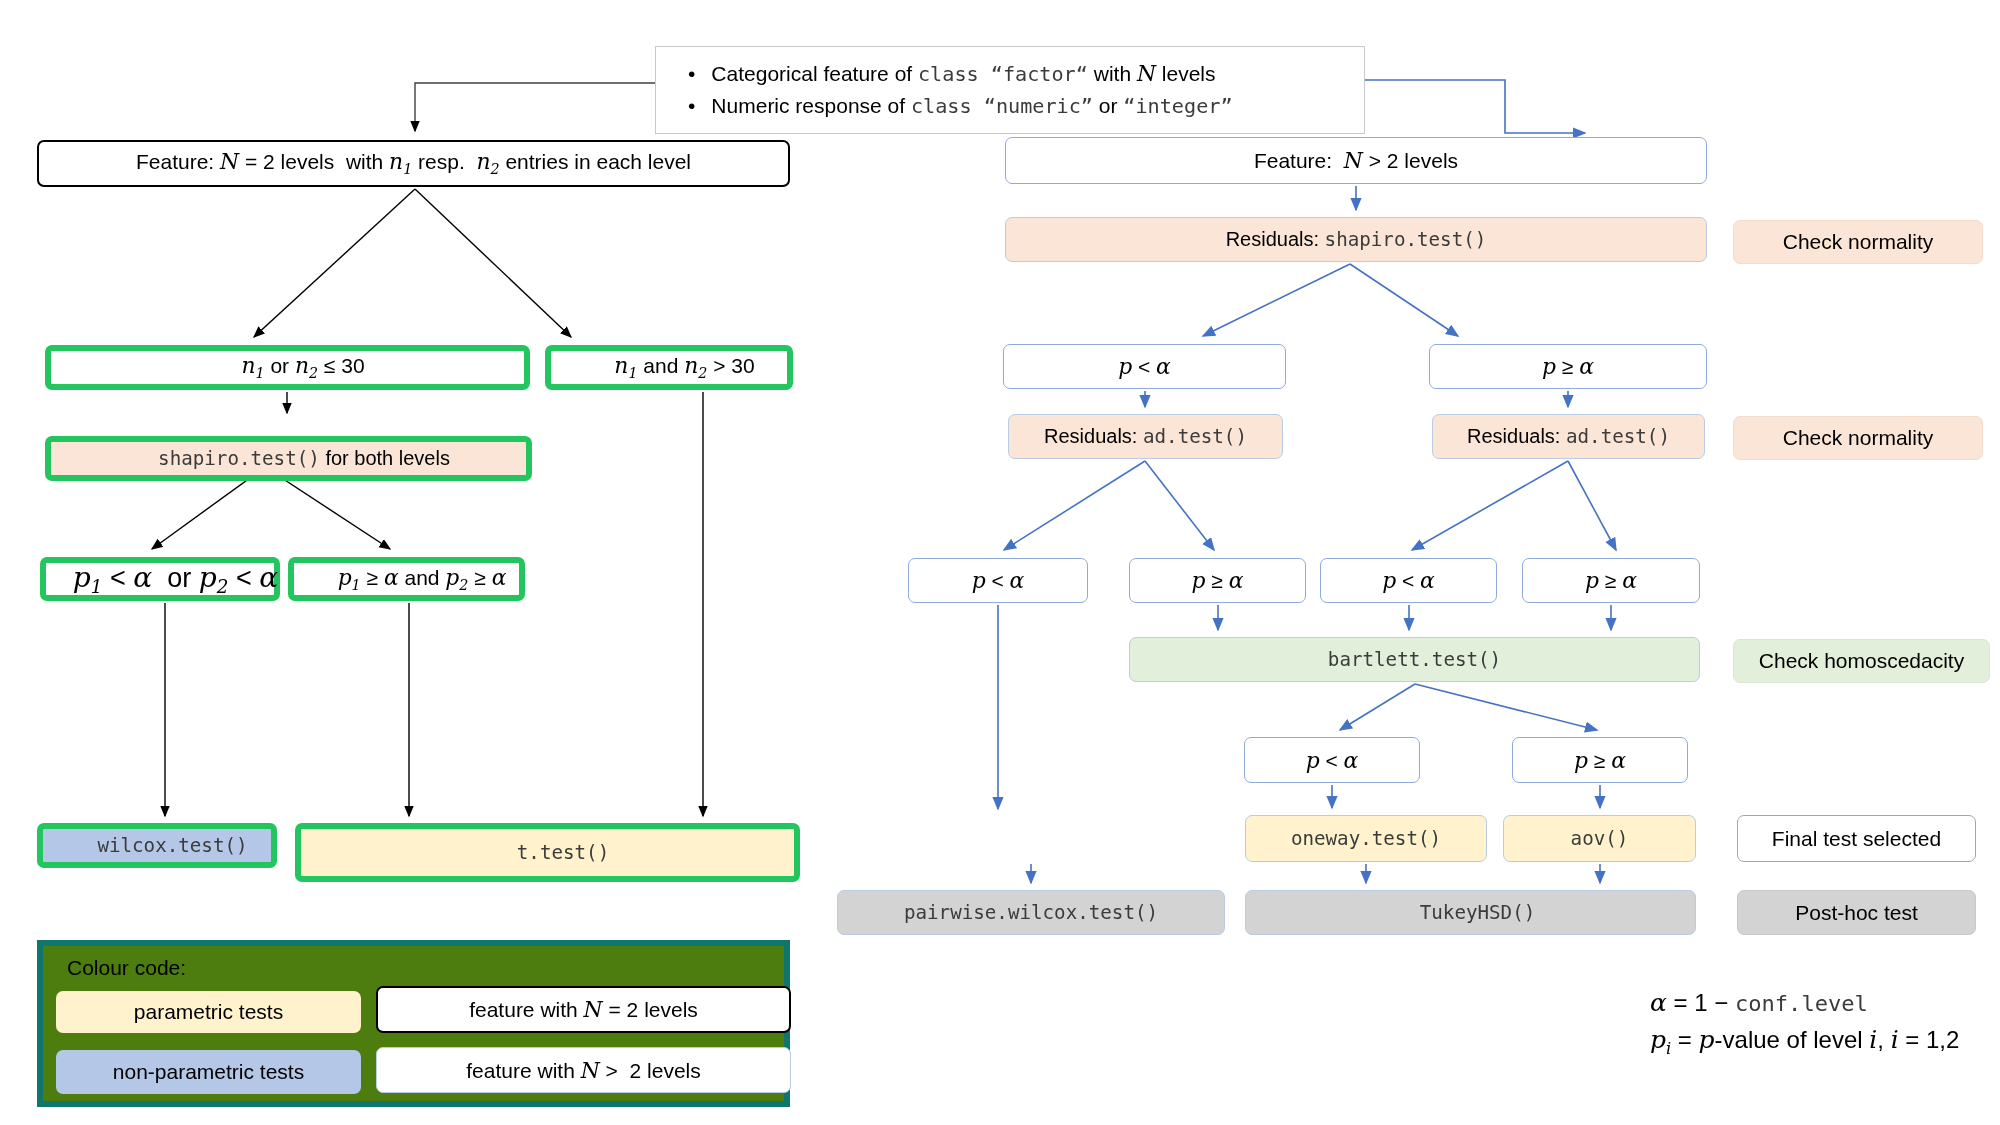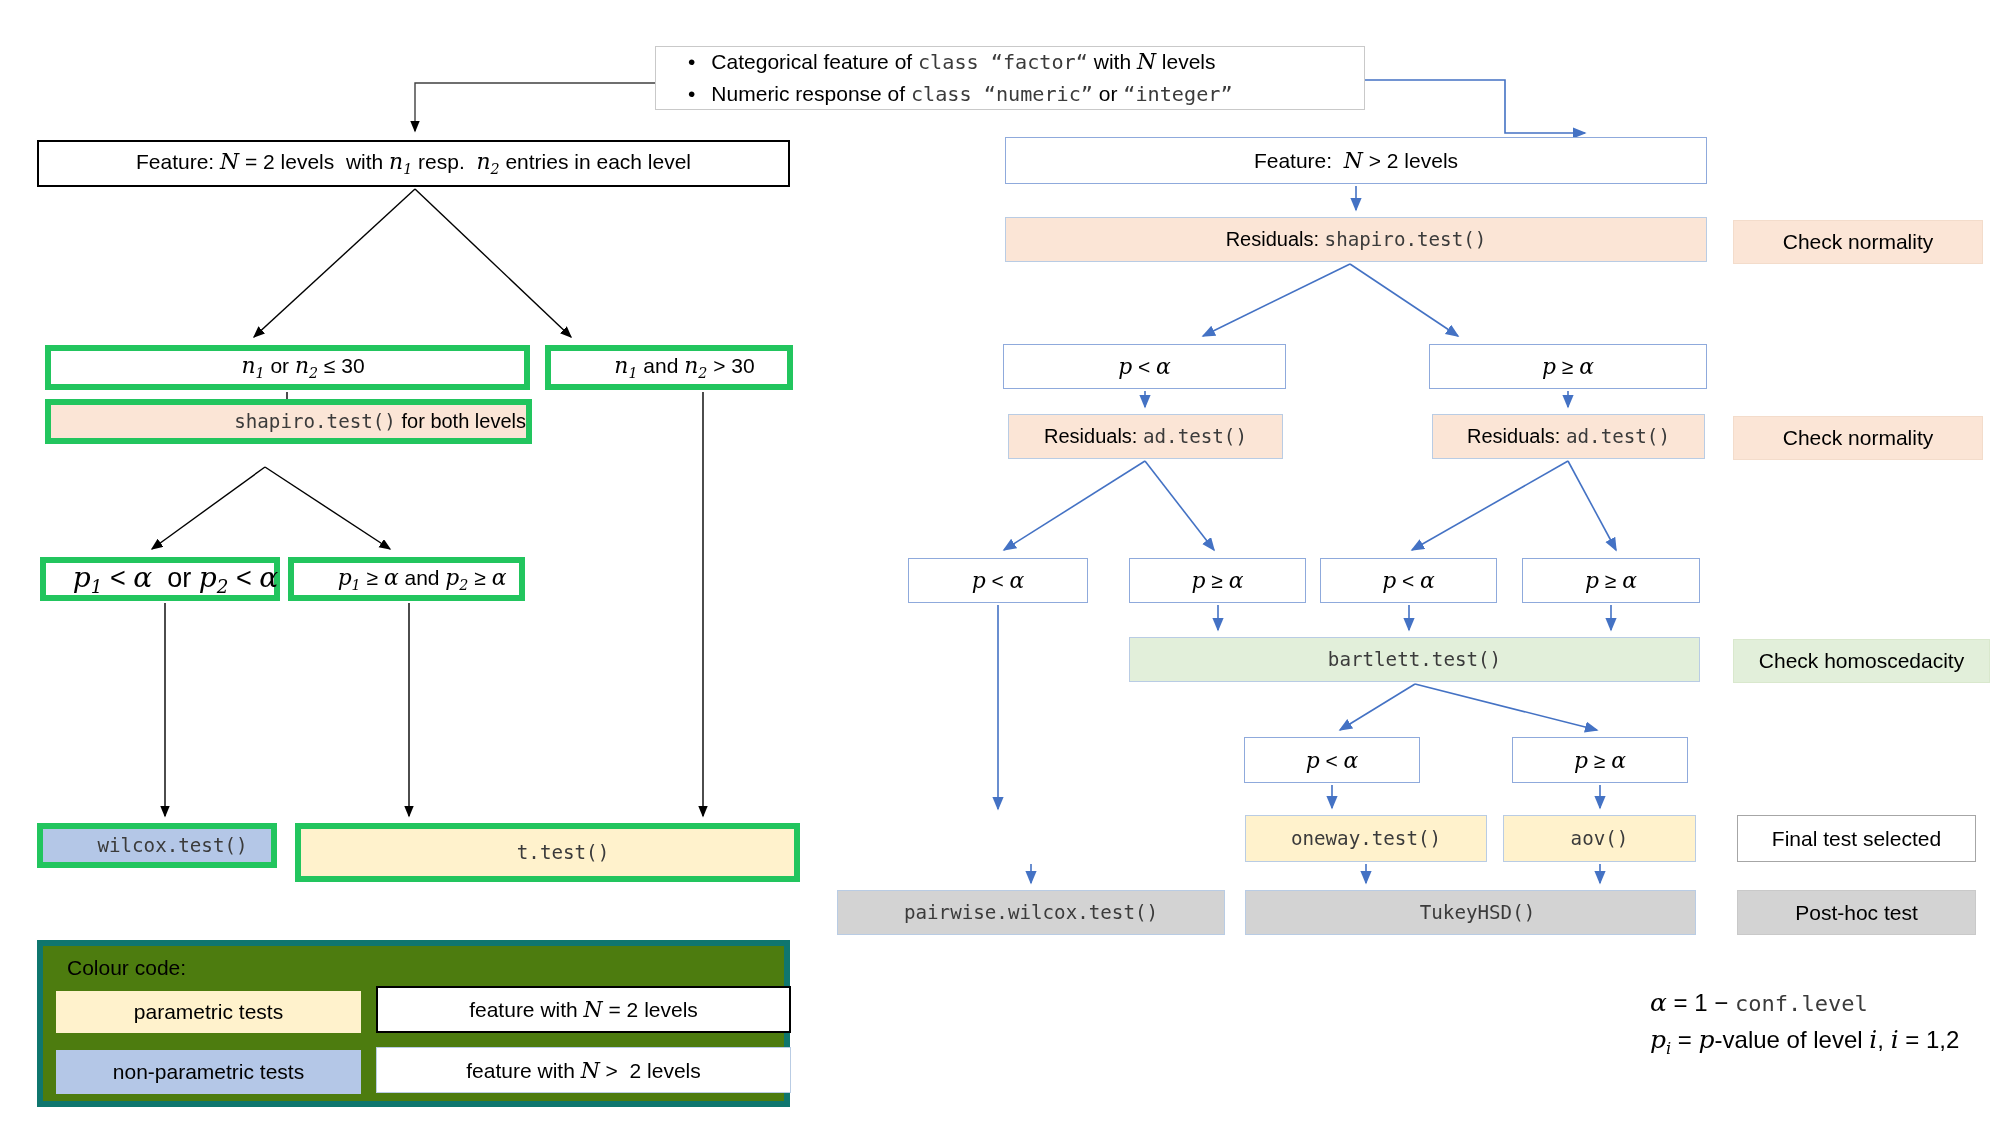--- a/index.html
+++ b/index.html
@@ -1,21 +1,21 @@
 <!DOCTYPE html>
 <html style="--parametric_fill: #fff2cc; --nonparametric_fill: #b4c7e7; --normality_fill: #fbe5d6; --homoscedacity_fill: #e2efda; --posthoc_fill: #d3d3d3; --blue_border: #8faadc; --blue_border_light: #b9cce4; --arrow_blue: #4472c4; --arrow_black: #000000;"><head>
 <meta charset="utf-8">
 <style>
   html,body { margin:0; padding:0; background:#ffffff; }
   .canvas { position:relative; width:2000px; height:1125px; background:#fff;
             font-family:"Liberation Sans", sans-serif; overflow:hidden; }
   svg.connectors { position:absolute; left:0; top:0; width:2000px; height:1125px; pointer-events:none; }
 
   .box { position:absolute; box-sizing:border-box; display:flex; align-items:center;
-         justify-content:center; background:#fff; font-size:20px; color:#000; text-align:center; }
+         justify-content:center; background:#fff; font-size:20px; color:#000; text-align:center;border-radius:7px; }
   .rich span { white-space:pre; }
 
   
   .bk2  { border:6px solid #22c55e;padding-left:31px; }
   .bk25 { border:2.5px solid #000; }
   .bl   { border:1.5px solid var(--blue_border); }
   .bll  { border:1.5px solid var(--blue_border_light); }
   .soft-peach { border:1px solid #f3dccb; }
   .soft-green { border:1px solid #d9e8cd; }
   .soft-gray  { border:1px solid #c9c9c9; }
@@ -88,41 +88,41 @@
     <line x1="1611" y1="605" x2="1611" y2="630" stroke="#4472c4" stroke-width="1.6" marker-end="url(#mblue)"></line>
     <line x1="1415" y1="684" x2="1340" y2="730" stroke="#4472c4" stroke-width="1.6" marker-end="url(#mblue)"></line>
     <line x1="1415" y1="684" x2="1597" y2="730" stroke="#4472c4" stroke-width="1.6" marker-end="url(#mblue)"></line>
     <line x1="1332" y1="785" x2="1332" y2="808" stroke="#4472c4" stroke-width="1.6" marker-end="url(#mblue)"></line>
     <line x1="1600" y1="785" x2="1600" y2="808" stroke="#4472c4" stroke-width="1.6" marker-end="url(#mblue)"></line>
     <line x1="1031" y1="864" x2="1031" y2="883" stroke="#4472c4" stroke-width="1.6" marker-end="url(#mblue)"></line>
     <line x1="1366" y1="864" x2="1366" y2="883" stroke="#4472c4" stroke-width="1.6" marker-end="url(#mblue)"></line>
     <line x1="1600" y1="864" x2="1600" y2="883" stroke="#4472c4" stroke-width="1.6" marker-end="url(#mblue)"></line>
   </svg>
 
-  <div class="note" style="left:655px; top:46px; width:710px; height:64px;">
+  <div class="note" style="left:655px; top:46px; width:710px; height:88px;">
     <div class="bullet-row">
       <span class="dot"></span>
       <span class="rich"><span>Categorical feature of </span><span class="code">class “factor“</span><span> with </span><span class="mi">N</span><span> levels</span></span>
     </div>
     <div class="bullet-row">
       <span class="dot"></span>
       <span class="rich"><span>Numeric response of </span><span class="code">class “numeric”</span><span> or </span><span class="code">“integer”</span></span>
     </div>
   </div>
 
   <div class="box bk25" style="left:37px; top:140px; width:753px; height:47px; font-size:21px;">
     <span class="rich"><span>Feature: </span><span class="mi">N</span><span> = 2 levels  with </span><span class="mi">n</span><span class="mi sub">1</span><span> resp.  </span><span class="mi">n</span><span class="mi sub">2</span><span> entries in each level</span></span>
   </div>
   <div class="box bk2" style="left:45px; top:345px; width:485px; height:45px; font-size:21px;">
     <span class="rich"><span class="mi">n</span><span class="mi sub">1</span><span> or </span><span class="mi">n</span><span class="mi sub">2</span><span> ≤ 30</span></span>
   </div>
   <div class="box bk2" style="left:545px; top:345px; width:248px; height:45px; font-size:21px;">
     <span class="rich"><span class="mi">n</span><span class="mi sub">1</span><span> and </span><span class="mi">n</span><span class="mi sub">2</span><span> &gt; 30</span></span>
   </div>
-  <div class="box bk2 f-norm" style="left:45px; top:399px; width:487px; height:45px;justify-content:flex-end;">
+  <div class="box bk2 f-norm" style="left:45px; top:436px; width:487px; height:45px;">
     <span class="rich"><span class="code">shapiro.test()</span><span> for both levels</span></span>
   </div>
   <div class="box bk2" style="left:40px; top:557px; width:240px; height:44px; font-size:27px;">
     <span class="rich"><span class="mi">p</span><span class="mi sub">1</span><span> &lt; </span><span class="mi">α</span><span>  or </span><span class="mi">p</span><span class="mi sub">2</span><span> &lt; </span><span class="mi">α</span></span>
   </div>
   <div class="box bk2" style="left:288px; top:557px; width:237px; height:44px; font-size:21px;">
     <span class="rich"><span class="mi">p</span><span class="mi sub">1</span><span> ≥ </span><span class="mi">α</span><span> and </span><span class="mi">p</span><span class="mi sub">2</span><span> ≥ </span><span class="mi">α</span></span>
   </div>
   <div class="box bk2 f-nonpar" style="left:37px; top:823px; width:240px; height:45px;">
     <span class="rich"><span class="code">wilcox.test()</span></span>

